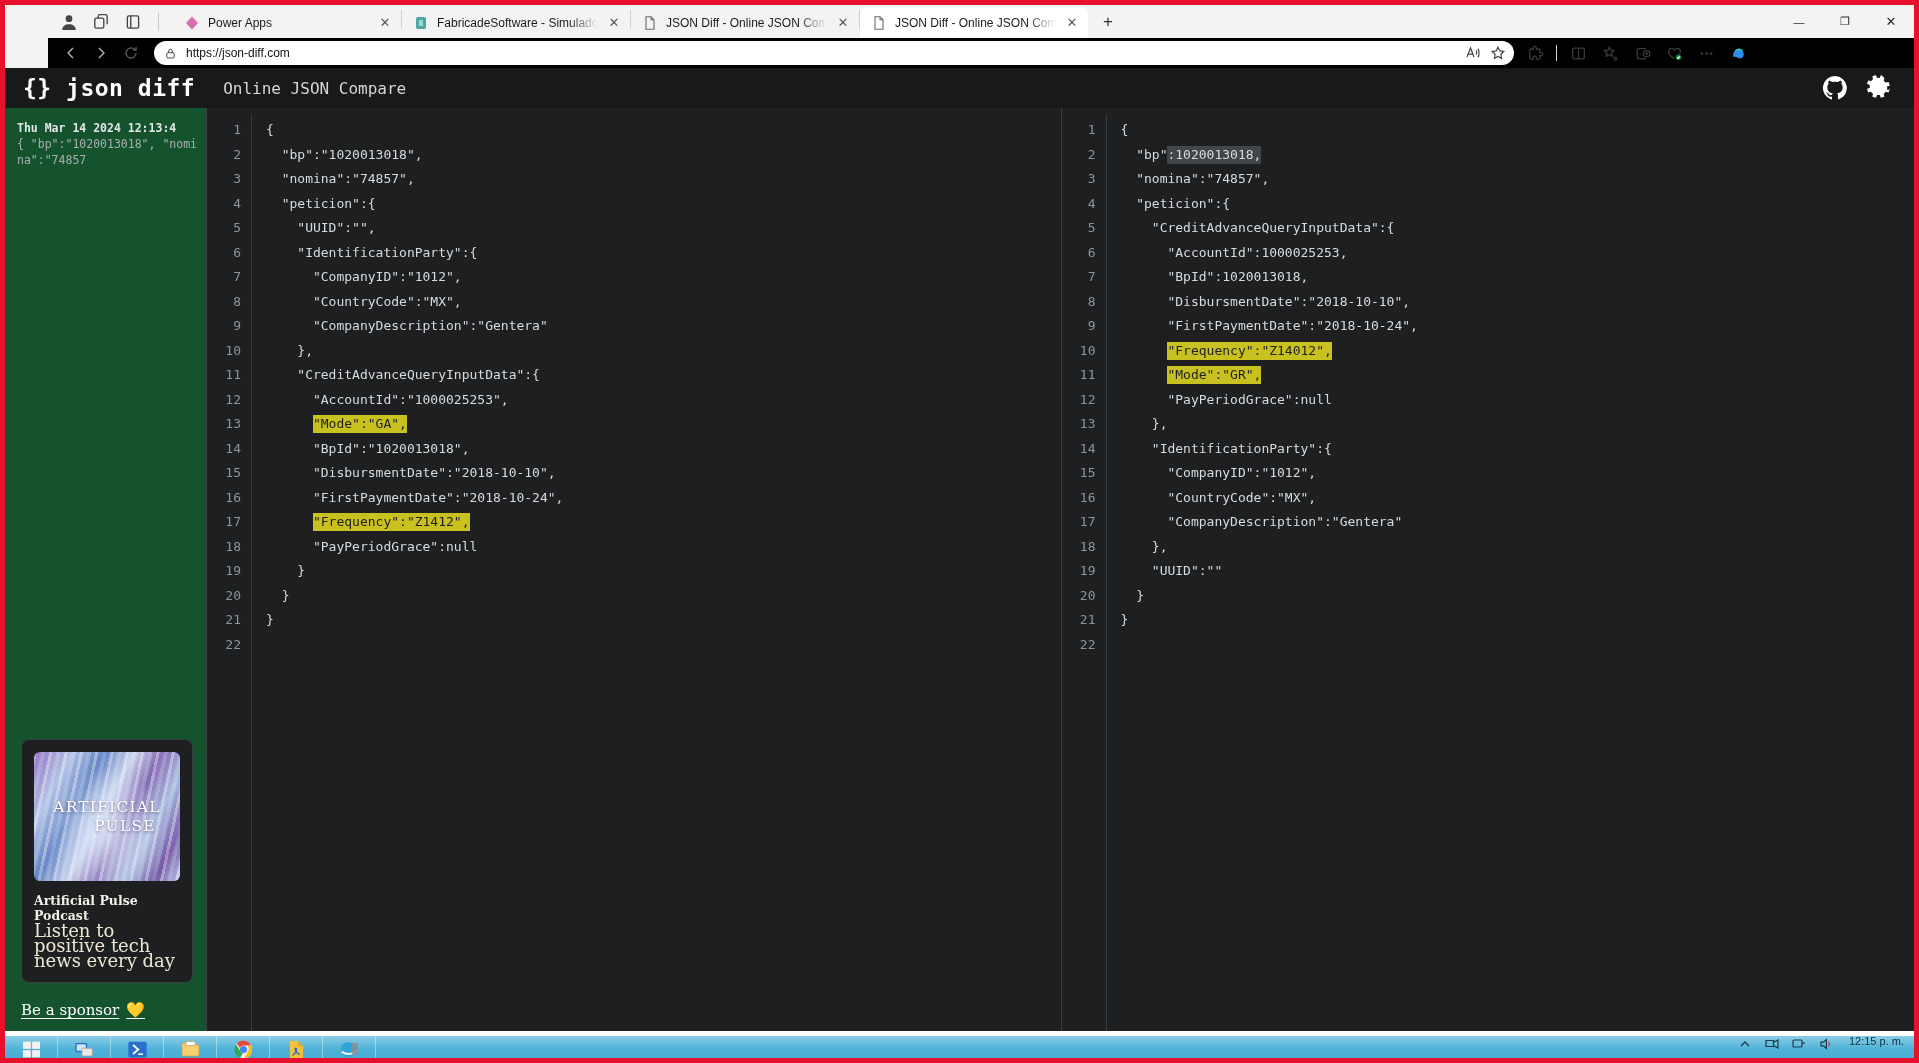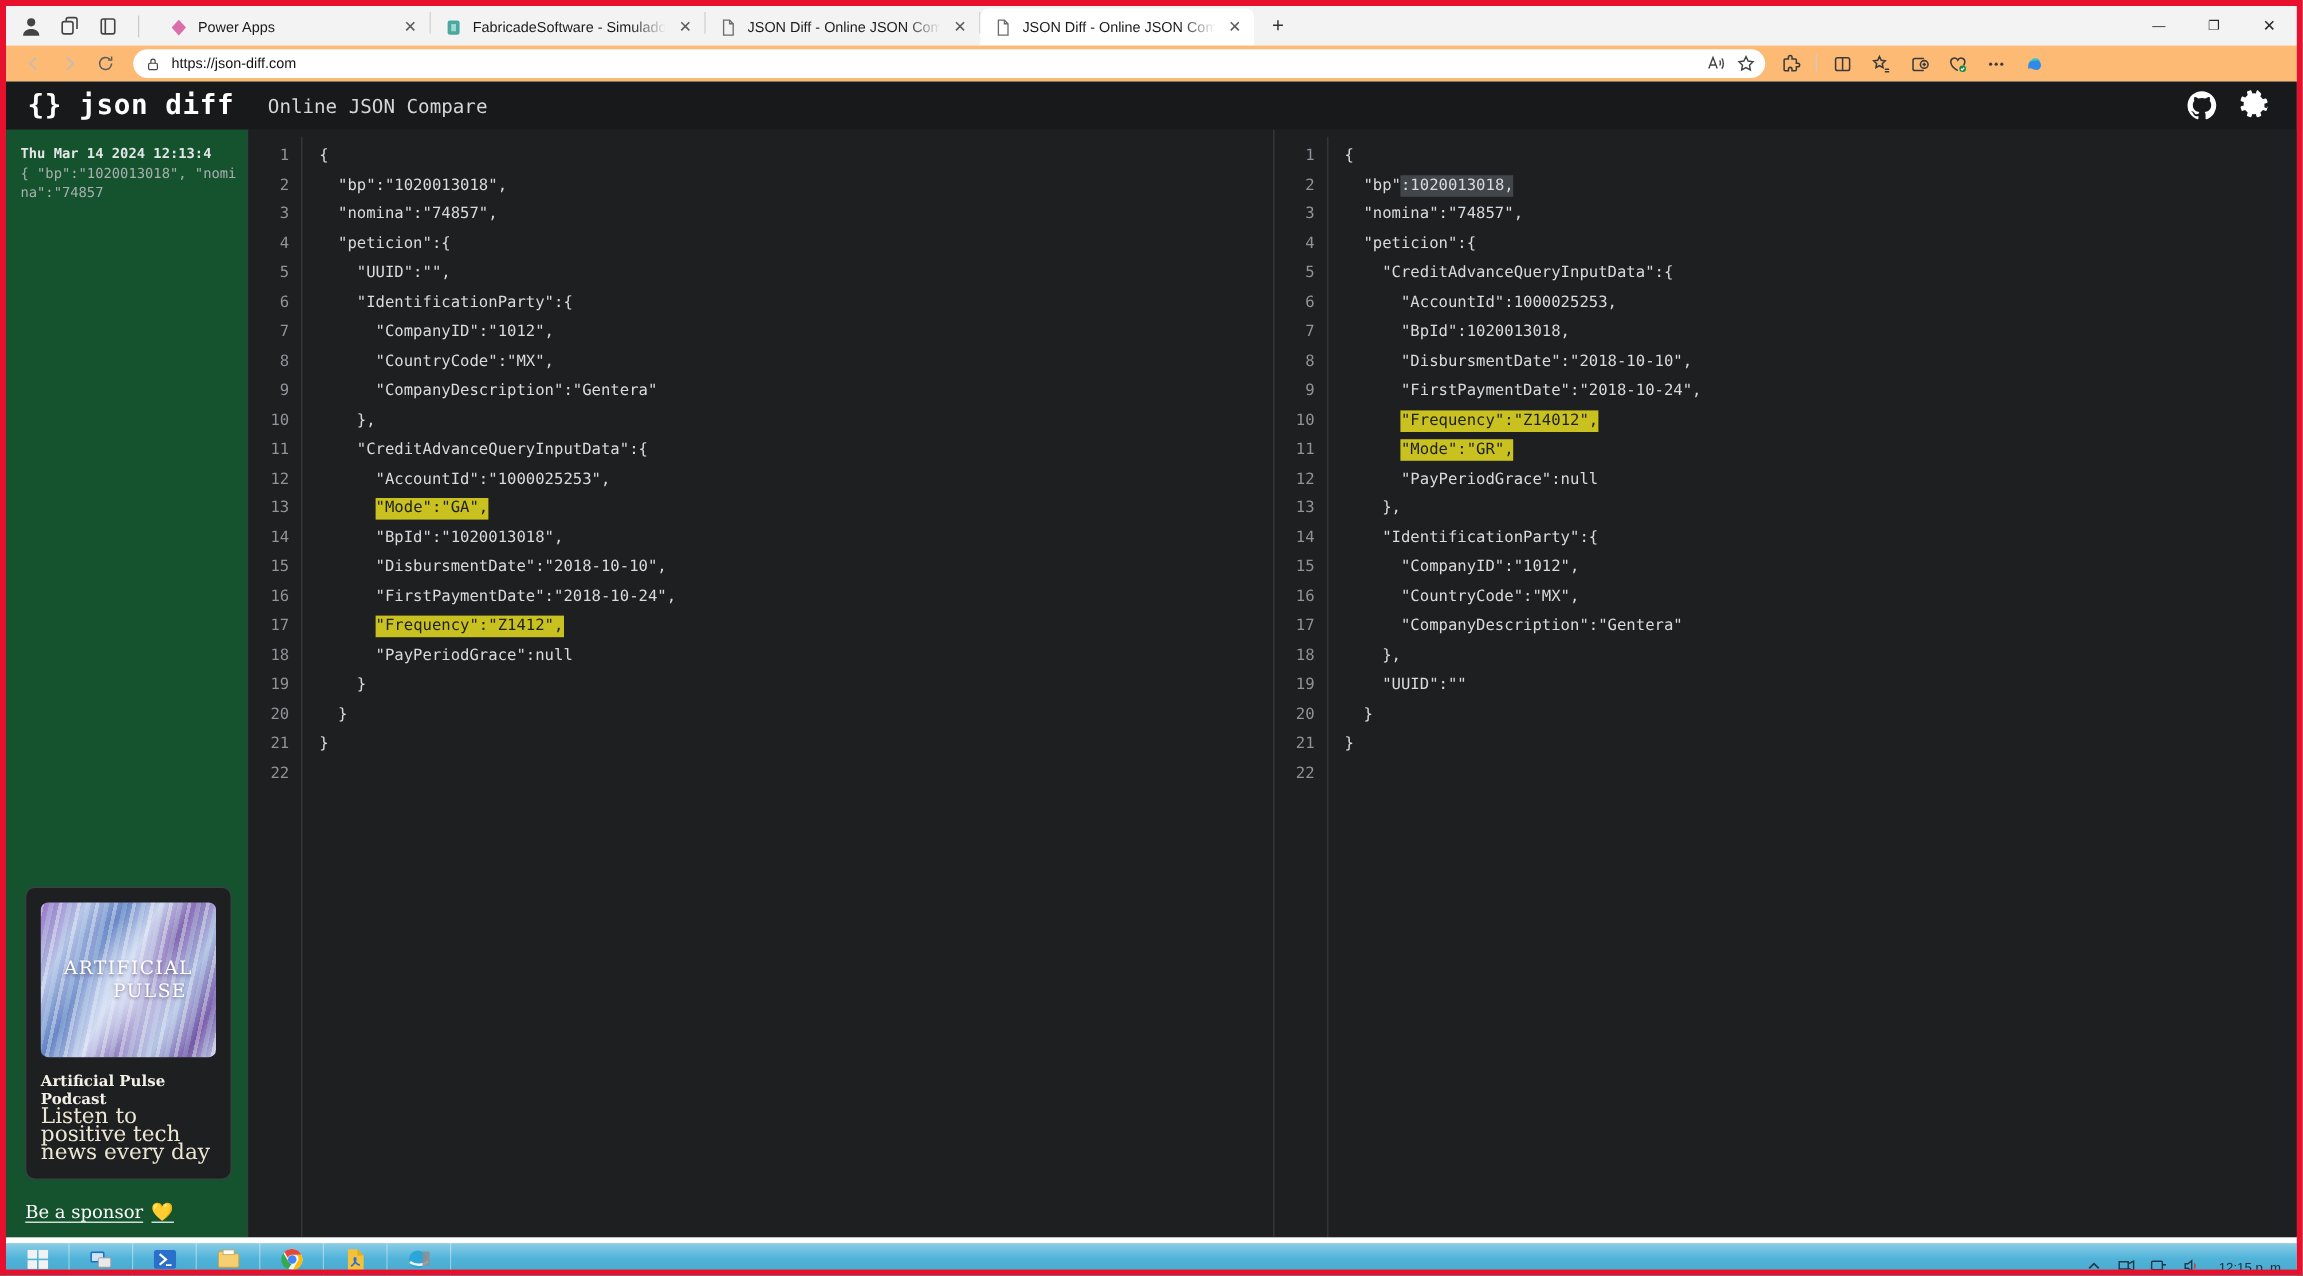--- a/index.html
+++ b/index.html
@@ -16,20 +16,21 @@
     position: absolute; inset: 0;
     border: 5px solid #e8112d;
     pointer-events: none; z-index: 200;
   }
 
   
   .browser-chrome {
     position: absolute; left:5px; top:5px; right:5px;
     height: 63px;
     background: #f3f3f3;
+    padding-left: 43px;
   }
   .tabstrip {
     position: relative; height: 33px;
     display: flex; align-items: flex-end;
     padding-left: 6px;
   }
   .tabstrip-left-icons {
     display: flex; align-items: center; gap: 14px;
     height: 33px; padding: 0 12px 0 6px;
   }
@@ -72,21 +73,21 @@
     display:flex; align-items:center;
   }
   .win-btn { width:46px;height:33px;display:flex;align-items:center;justify-content:center;font-size:11px;color:#2b2b2b;}
   .win-btn.close-btn{ font-size:13px; }
 
   
   .navbar {
     position:relative; height:30px;
     display:flex; align-items:center;
     padding: 0 6px 0 8px;
-    background:#fdba74;
+    background:#000000;
   }
   .nav-btn {
     width:30px;height:26px;display:flex;align-items:center;justify-content:center;
     color:#5d5d5d;border-radius:4px;
   }
   .nav-btn.disabled { color:#bdbdbd; }
   .nav-btn svg{width:16px;height:16px;display:block;}
   .omnibox {
     flex: 0 0 1360px;
     height: 24px; margin-left:8px;
@@ -255,21 +256,21 @@
   .tb-gloss{position:absolute;inset:0;background:linear-gradient(180deg, rgba(255,255,255,.34), rgba(255,255,255,0) 48%, rgba(0,0,0,.07));pointer-events:none;}
   .tb-item {
     position:relative; width:53px; height:27px;
     display:flex;align-items:center;justify-content:center;
     border-right:1px solid rgba(255,255,255,.40);
   }
   .tb-item:first-child{border-left:1px solid rgba(255,255,255,.40);}
   .tb-item svg{width:21px;height:21px;display:block;}
   .tray {
     position:absolute; right:0; top:0; height:27px;
-    display:flex; align-items:flex-end; gap:11px;
+    display:flex; align-items:flex-start; gap:11px;
     padding-right:10px;
   }
   .tray .tr-ico{width:16px;height:16px;color:#1b3a4a;}
   .tray .tr-ico svg{width:100%;height:100%;display:block;}
   .tray .clock{
     font-size:11px; color:#12303d; text-align:right; line-height:11px;
     font-family:"Liberation Sans",sans-serif; padding-left:4px;
   }
 </style>
 </head>

